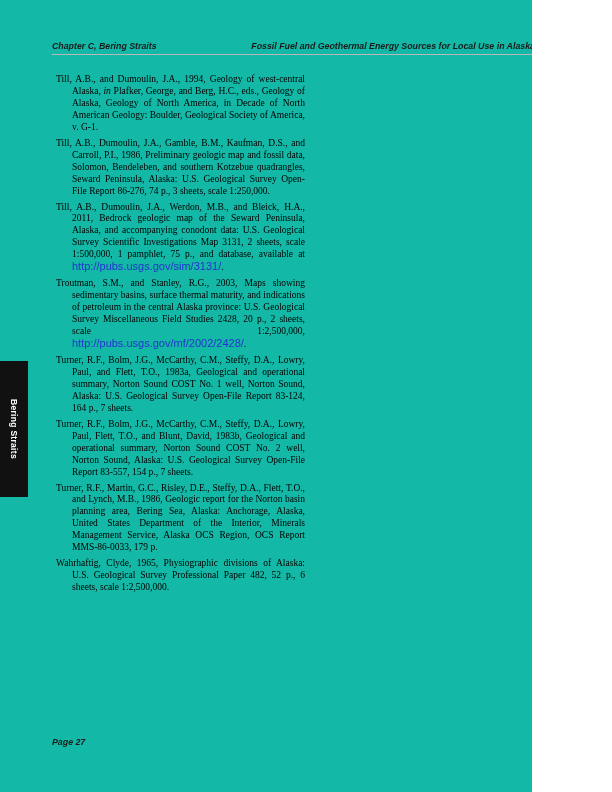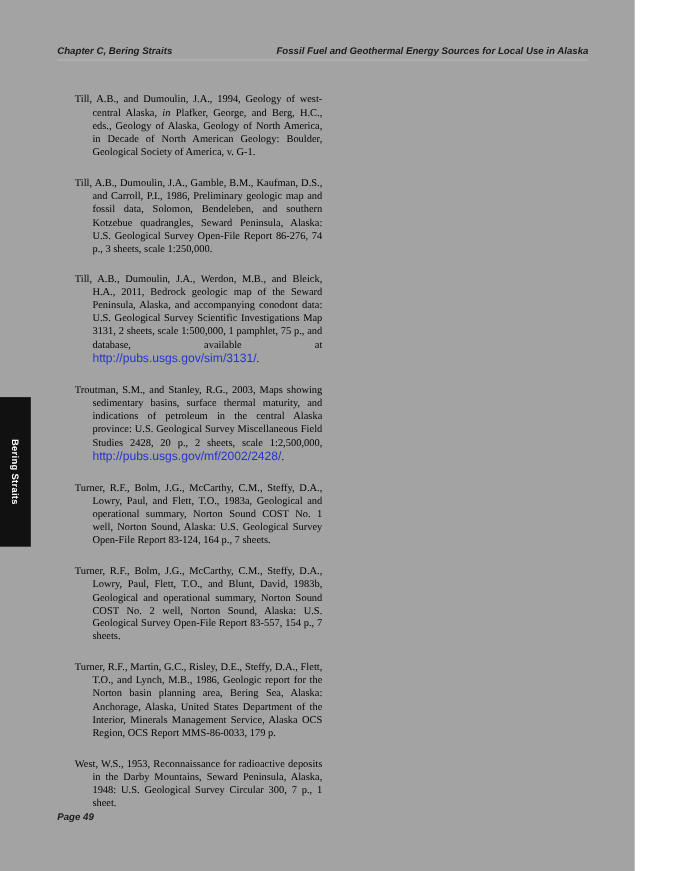--- a/index.html
+++ b/index.html
@@ -2,23 +2,23 @@
 <html style="--link-color: #2433cf; --tab-bg: #111111; --tab-fg: #ffffff; --rule-color: #b8b8b8;"><head>
 <meta charset="utf-8">
 <style>
   html, body {
     margin: 0;
     padding: 0;
     background: #ffffff;
   }
   .page {
     position: relative;
-    width: 577px;
+    width: 532px;
     height: 792px;
-    background: #a3a3a3;
+    background: #14b8a6;
     overflow: hidden;
     font-family: "Liberation Serif", serif;
     color: #000000;
   }
   
   .running-head {
     position: absolute;
     left: 52px;
     top: 41px;
     width: 483px;
@@ -43,21 +43,21 @@
   .refs-column {
     position: absolute;
     left: 52px;
     top: 70px;
     width: 257px;
     font-size: 9.5px;
     line-height: 11.95px;
     text-align: justify;
   }
   .ref {
-    margin: 16px;
+    margin: 4px;
     padding-left: 16px;
     text-indent: -16px;
   }
   .ref .italic {
     font-style: italic;
   }
   .ref-link {
     font-family: "Liberation Sans", sans-serif;
     font-size: 11px;
     color: var(--link-color, #2433cf);
@@ -110,22 +110,22 @@
   <div class="head-rule"></div>
 
   <div class="refs-column">
       <p class="ref"><span>Till, A.B., and Dumoulin, J.A., 1994, Geology of west-central Alaska, </span><span class="italic">in</span><span> Plafker, George, and Berg, H.C., eds., Geology of Alaska, Geology of North America, in Decade of North American Geology: Boulder, Geological Society of America, v. G-1.</span></p>
       <p class="ref"><span>Till, A.B., Dumoulin, J.A., Gamble, B.M., Kaufman, D.S., and Carroll, P.I., 1986, Preliminary geologic map and fossil data, Solomon, Bendeleben, and southern Kotzebue quadrangles, Seward Peninsula, Alaska: U.S. Geological Survey Open-File Report 86-276, 74 p., 3 sheets, scale 1:250,000.</span></p>
       <p class="ref"><span>Till, A.B., Dumoulin, J.A., Werdon, M.B., and Bleick, H.A., 2011, Bedrock geologic map of the Seward Peninsula, Alaska, and accompanying conodont data: U.S. Geological Survey Scientific Investigations Map 3131, 2 sheets, scale 1:500,000, 1 pamphlet, 75 p., and database, available at </span><a class="ref-link" href="#">http://pubs.usgs.gov/sim/3131/</a><span>.</span></p>
       <p class="ref"><span>Troutman, S.M., and Stanley, R.G., 2003, Maps showing sedimentary basins, surface thermal maturity, and indications of petroleum in the central Alaska province: U.S. Geological Survey Miscellaneous Field Studies 2428, 20 p., 2 sheets, scale 1:2,500,000, </span><a class="ref-link" href="#">http://pubs.usgs.gov/mf/2002/2428/</a><span>.</span></p>
       <p class="ref"><span>Turner, R.F., Bolm, J.G., McCarthy, C.M., Steffy, D.A., Lowry, Paul, and Flett, T.O., 1983a, Geological and operational summary, Norton Sound COST No. 1 well, Norton Sound, Alaska: U.S. Geological Survey Open-File Report 83-124, 164 p., 7 sheets.</span></p>
       <p class="ref"><span>Turner, R.F., Bolm, J.G., McCarthy, C.M., Steffy, D.A., Lowry, Paul, Flett, T.O., and Blunt, David, 1983b, Geological and operational summary, Norton Sound COST No. 2 well, Norton Sound, Alaska: U.S. Geological Survey Open-File Report 83-557, 154 p., 7 sheets.</span></p>
       <p class="ref"><span>Turner, R.F., Martin, G.C., Risley, D.E., Steffy, D.A., Flett, T.O., and Lynch, M.B., 1986, Geologic report for the Norton basin planning area, Bering Sea, Alaska: Anchorage, Alaska, United States Department of the Interior, Minerals Management Service, Alaska OCS Region, OCS Report MMS-86-0033, 179 p.</span></p>
-      <p class="ref"><span>West, W.S., 1953, Reconnaissance for radioactive deposits in the Darby Mountains, Seward Peninsula, Alaska, 1948: U.S. Geological Survey Circular 300, 7 p., 1 sheet.</span></p>
+      <p class="ref"><span>Wahrhaftig, Clyde, 1965, Physiographic divisions of Alaska: U.S. Geological Survey Professional Paper 482, 52 p., 6 sheets, scale 1:2,500,000.</span></p>
     </div>
 
   <div class="side-tab">
     <span class="side-tab-label">Bering Straits</span>
   </div>
 
-  <div class="footer">Page 49</div>
+  <div class="footer">Page 27</div>
 
 </div>
 
 </body></html>

